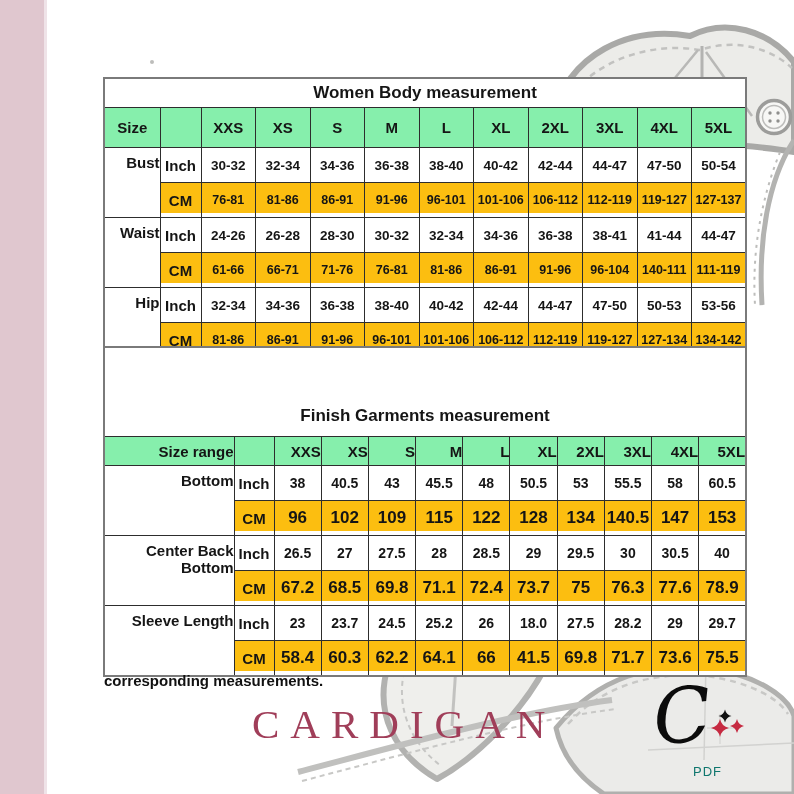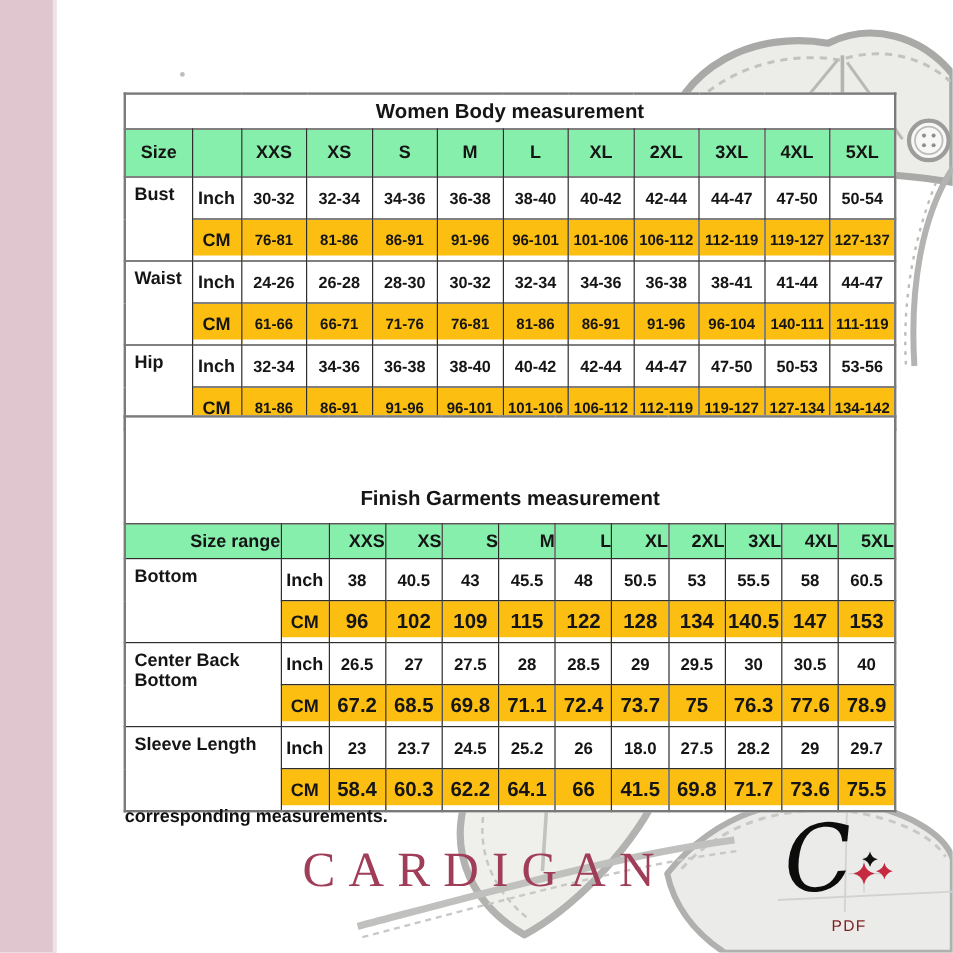--- a/index.html
+++ b/index.html
@@ -21,21 +21,21 @@
   #table2 { left:103px; top:346px; width:642px; }
   td { border:1px solid #2d2d2d; text-align:center; vertical-align:middle; padding:0; overflow:hidden; }
   .title-cell { font-size:17px; font-weight:bold; background:#fff; }
   #table1 .title-cell { height:28px; }
   #table2 .title-cell { height:78px; vertical-align:bottom; padding-bottom:10px; }
   .peach { background:#86efac; }
   .head  { font-weight:bold; font-size:15px; }
   #table1 .head-row td { height:39px; }
   #table2 .head-row td { height:28px;text-align:right; }
   .inch-row td, .cm-row td { height:34px; }
-  .lbl { text-align:left; vertical-align:top; padding:6px 0 0 7px; font-weight:bold; font-size:15px; background:#fff; }
+  .lbl { text-align:right; vertical-align:top; padding:6px 0 0 7px; font-weight:bold; font-size:15px; background:#fff; }
   .unit { font-weight:bold; font-size:15px; }
   .amber { background:#fcbe10; box-shadow: inset 0 -4px 0 0 #ffffff; }
   .val { font-weight:bold; font-size:13.5px; }
   #table1 .cm-row .val { font-size:12.5px; }
   #table2 .val { font-size:14px; }
   #table2 .cm-row .val { font-size:17px;margin-left:44px; }
 
   .note {
     position:absolute; left:104px; top:672px; z-index:2;
     font-size:15px; font-weight:bold; color:#111;
@@ -45,21 +45,21 @@
     font-family:"Liberation Serif", serif; font-size:41px;
     letter-spacing:11px; color:#a03e59;
   }
   .logo { position:absolute; left:645px; top:678px; width:150px; height:104px; z-index:3; }
   .logo-c {
     position:absolute; left:8px; top:0px;
     font-family:"DejaVu Serif", serif; font-style:italic; font-size:76px;
     line-height:1; color:#0c0c0c; transform:rotate(-5deg);
   }
   .logo-stars { position:absolute; left:62px; top:28px; }
-  .logo-caption { position:absolute; left:48px; top:86px; font-size:13px; letter-spacing:1px; color:#7f1d1d; }
+  .logo-caption { position:absolute; left:48px; top:86px; font-size:13px; letter-spacing:1px; color:#0f766e; }
 </style>
 </head>
 <body>
 
 <div class="accent-bar"></div>
 
 <svg class="sketch" width="794" height="794" viewBox="0 0 794 794">
 
   <path d="M552,120 C568,52 630,26 690,36 C726,18 768,30 794,62 L794,152 C730,140 642,146 552,120 Z" fill="#ecece9" stroke="#a9a9a7" stroke-width="6" stroke-linejoin="round"></path>
   <path d="M560,108 C594,58 652,42 700,50 C736,38 770,48 792,68" fill="none" stroke="#c2c2c0" stroke-width="2.5" stroke-dasharray="6 5"></path>

